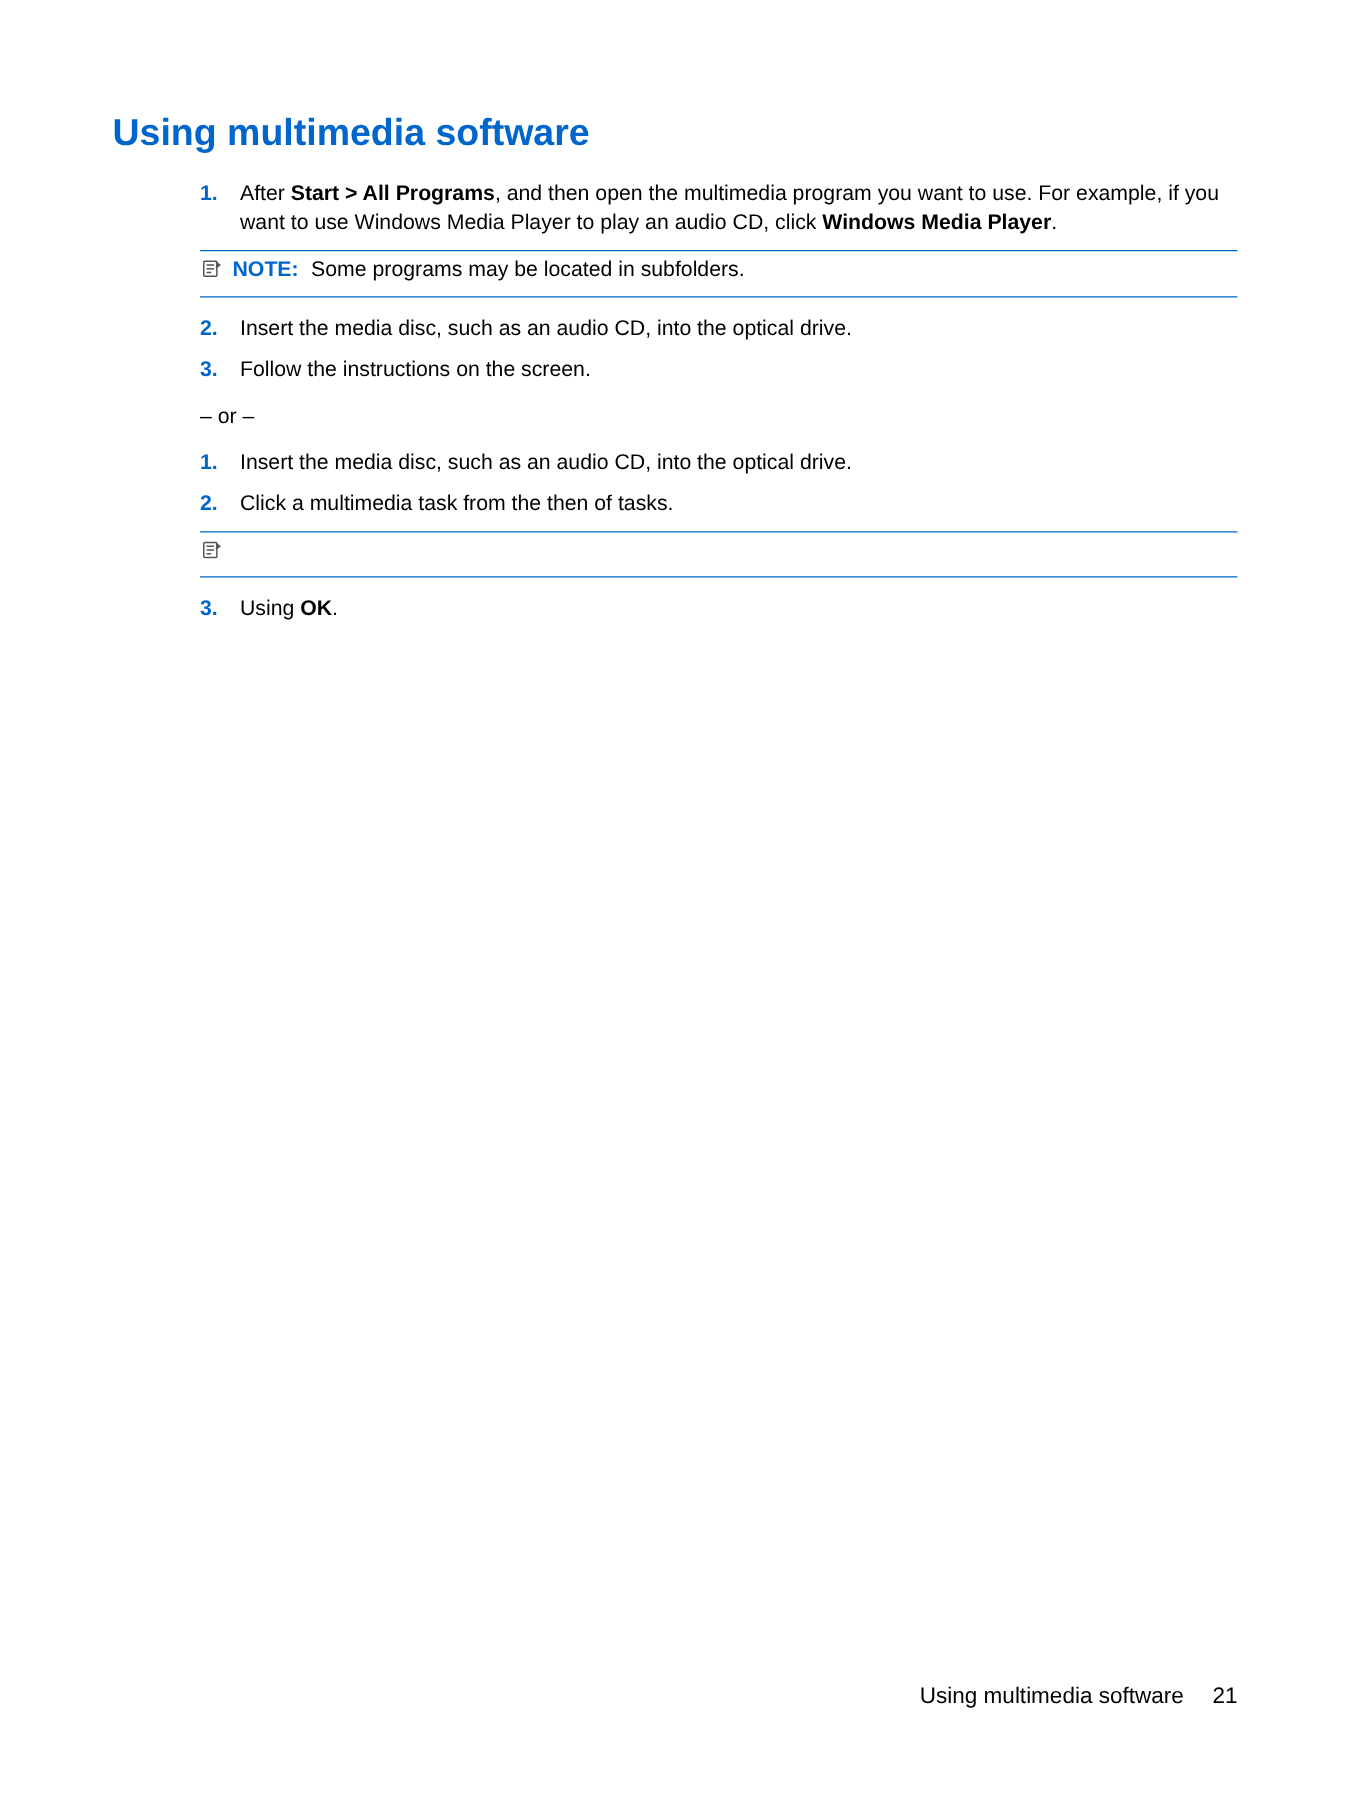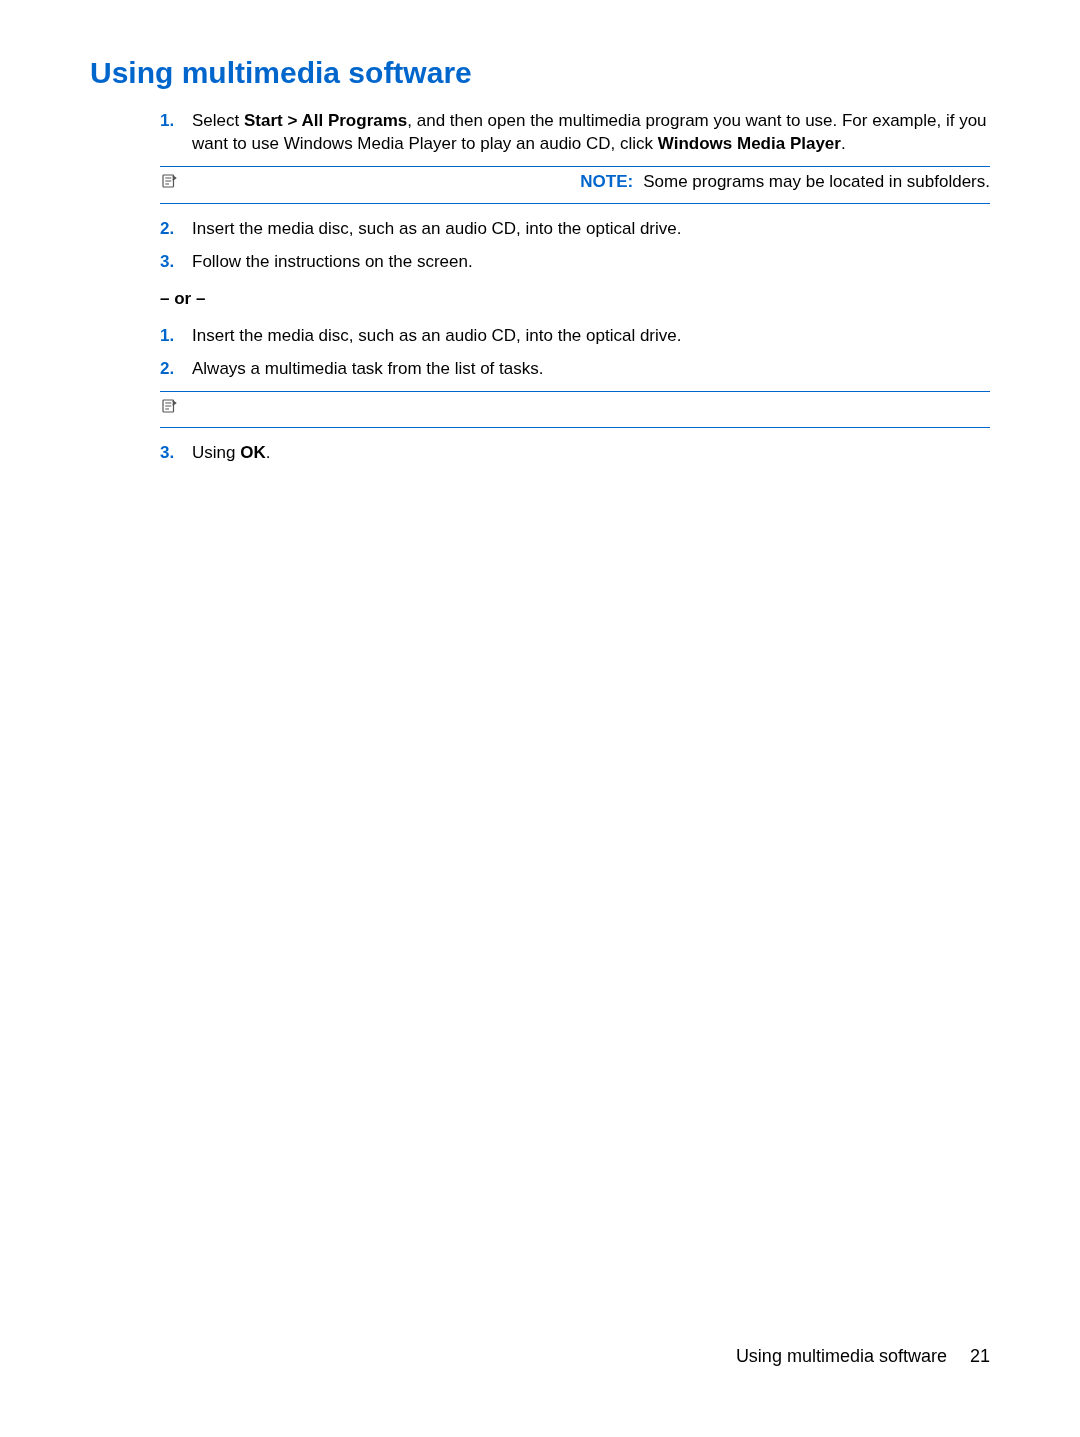--- a/index.html
+++ b/index.html
@@ -7,21 +7,21 @@
     padding: 0;
     background: #ffffff;
     font-family: Arial, Helvetica, sans-serif;
     color: #000000;
   }
   .page {
     width: 1080px;
     height: 1437px;
     position: relative;
     box-sizing: border-box;
-    padding: 56px 90px 70px 90px;
+    padding: 90px 90px 70px 90px;
     border-radius: 23px;
   }
   .heading {
     color: #0066cc;
     font-size: 30px;
     font-weight: bold;
     margin-bottom: 20px;
   }
   .content {
     padding-left: 70px;
@@ -54,30 +54,28 @@
     flex-shrink: 0;
     text-align: left;
     padding-top: 1px;
   }
   .note-icon svg {
     width: 18px;
     height: 18px;
   }
   .note-body {
     flex: 1;
-    text-align: right;
   }
   .note-label {
     color: #0066cc;
     font-weight: bold;
     margin-right: 10px;
   }
   .or-sep {
     margin: 14px 0 14px 0;
-    font-weight: bold;
   }
   .sub-para {
     margin: 12px 0 14px 32px;
   }
   .footer {
     position: absolute;
     bottom: 70px;
     right: 90px;
     font-size: 18px;
   }
@@ -91,21 +89,21 @@
 
 <div class="page">
 
   <div class="heading">Using multimedia software</div>
 
   <div class="content">
 
     <div class="ol-row">
       <div class="ol-num">1.</div>
       <div class="ol-text">
-        <span>Select </span><span class="bold">Start &gt; All Programs</span><span>, and then open the multimedia program you want to use. For example, if you want to use Windows Media Player to play an audio CD, click </span><span class="bold">Windows Media Player</span><span>.</span>
+        <span>After </span><span class="bold">Start &gt; All Programs</span><span>, and then open the multimedia program you want to use. For example, if you want to use Windows Media Player to play an audio CD, click </span><span class="bold">Windows Media Player</span><span>.</span>
       </div>
     </div>
 
     <div class="note-block">
       <div class="note-icon">
         <svg viewBox="0 0 24 24" fill="none" stroke="#555" stroke-width="1.6">
           <rect x="4" y="4" width="14" height="16" rx="1"></rect>
           <path d="M7 8h8M7 12h8M7 16h5"></path>
           <path d="M17 5l4 3-4 3" fill="#555"></path>
         </svg>
@@ -128,21 +126,21 @@
     <div class="or-sep">– or –</div>
 
     <div class="ol-row">
       <div class="ol-num">1.</div>
       <div class="ol-text">Insert the media disc, such as an audio CD, into the optical drive.</div>
     </div>
 
 
     <div class="ol-row">
       <div class="ol-num">2.</div>
-      <div class="ol-text">Always a multimedia task from the list of tasks.</div>
+      <div class="ol-text">Click a multimedia task from the then of tasks.</div>
     </div>
 
     <div class="note-block">
       <div class="note-icon">
         <svg viewBox="0 0 24 24" fill="none" stroke="#555" stroke-width="1.6">
           <rect x="4" y="4" width="14" height="16" rx="1"></rect>
           <path d="M7 8h8M7 12h8M7 16h5"></path>
           <path d="M17 5l4 3-4 3" fill="#555"></path>
         </svg>
       </div>

